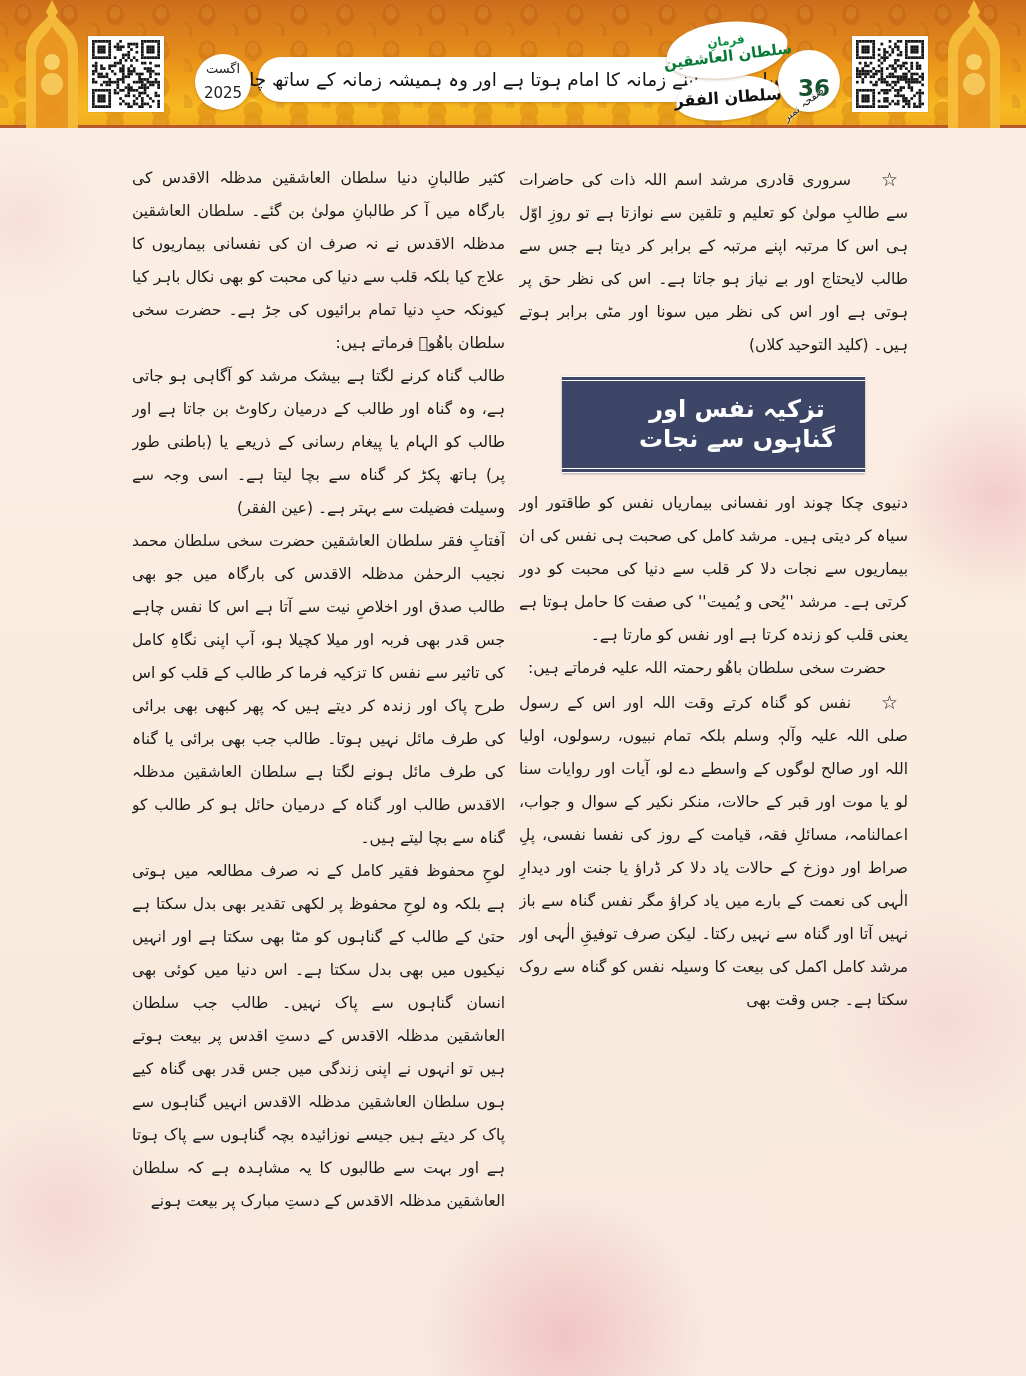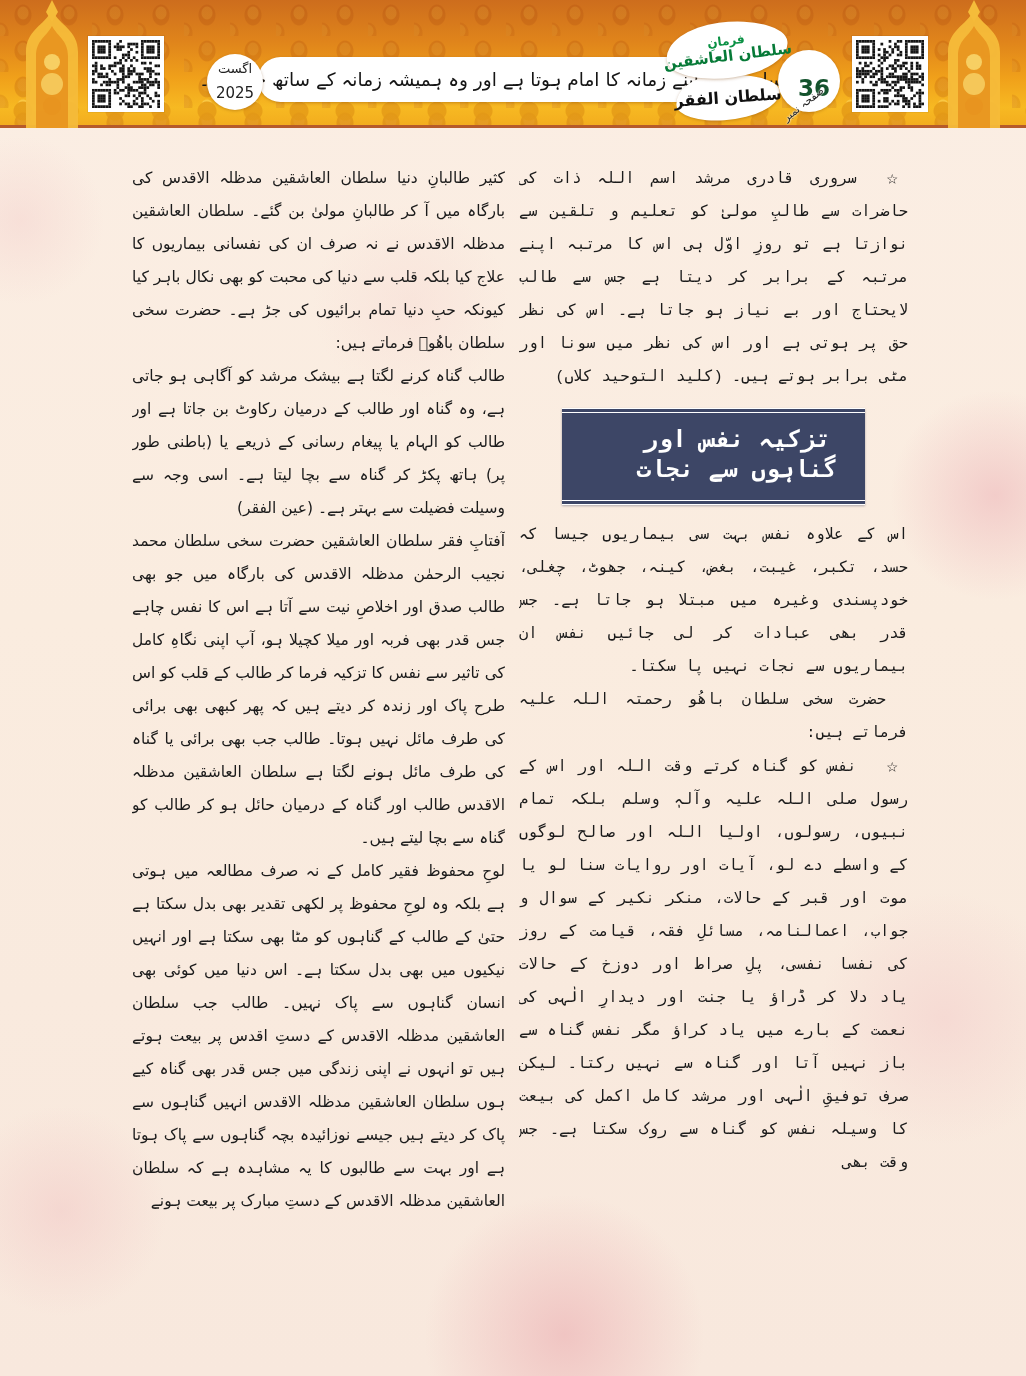--- a/index.html
+++ b/index.html
@@ -40,21 +40,21 @@
   }
   .arch{position:absolute;top:0;height:128px;z-index:1;}
   .arch-left{left:4px;}
   .arch-right{right:4px;transform:scaleX(-1);}
   .qr{position:absolute;top:36px;width:76px;height:76px;background:#fff;padding:4px;z-index:2;
       box-shadow:0 0 0 1px rgba(0,0,0,.05);}
   .qr svg{display:block;width:68px;height:68px;}
   .qr-left{left:88px;}
   .qr-right{right:98px;}
   .bubble{position:absolute;background:#fff;box-shadow:0 1px 3px rgba(120,60,0,.35);}
-  .date-bubble{left:207px;top:54px;width:56px;height:56px;border-radius:50%;z-index:3;
+  .date-bubble{left:195px;top:54px;width:56px;height:56px;border-radius:50%;z-index:3;
     display:flex;flex-direction:column;align-items:center;justify-content:center;line-height:1.05;gap:10px;}
   .date-bubble::after{content:"";position:absolute;left:-1px;top:20px;border:8px solid transparent;
     border-right:12px solid #fff;transform:translateX(-14px) rotate(8deg);display:none;}
   .date-month{font-size:13px;color:#222;}
   .date-year{font-size:15px;font-weight:normal;color:#222;}
   .slogan-pill{left:258px;top:57px;width:478px;height:45px;border-radius:23px;z-index:1;
     display:flex;align-items:center;justify-content:center;}
   .slogan-pill::before{content:"";position:absolute;right:-8px;top:10px;border:10px solid transparent;
     border-left:14px solid #fff;transform:rotate(-18deg);}
   .slogan-text{font-size:18.5px;color:#151515;white-space:nowrap;}
@@ -69,21 +69,21 @@
   .pagenum{position:absolute;right:10px;top:8px;font-size:23px;font-weight:bold;color:#14532d;font-family:"DejaVu Sans",sans-serif;margin-top:17px;}
   .pagenum-label{position:absolute;right:22px;top:34px;font-size:10.5px;color:#222;transform:rotate(-38deg);
     transform-origin:right top;white-space:nowrap;text-shadow:0 0 2px #fff,0 0 2px #fff;}
   
   .content{
     position:absolute;top:146px;right:0;left:0;bottom:0;
     padding:16px 118px 20px 132px;
     display:flex;gap:14px;
   }
   .col{width:50%;overflow:hidden;}
-  .col-first{width:389px;flex:none;font-family:Liberation Mono, monospace;}
+  .col-first{width:389px;flex:none;}
   .col-second{flex:1;}
   .para{
     margin:0;font-size:15.5px;line-height:33px;color:#1b1b1b;
     text-align:justify;
   }
   .para.indent{text-indent:22px;}
   .star{
     display:inline-block;font-size:19px;color:#111;margin-left:30px;margin-right:10px;
     transform:translateY(1px);
   }
@@ -741,21 +741,21 @@
       <p class="para starred"><span class="star">☆</span><span>سروری قادری مرشد اسم اللہ ذات کی حاضرات سے طالبِ مولیٰ کو تعلیم و تلقین سے نوازتا ہے تو روزِ اوّل ہی اس کا مرتبہ اپنے مرتبہ کے برابر کر دیتا ہے جس سے طالب لایحتاج اور بے نیاز ہو جاتا ہے۔ اس کی نظر حق پر ہوتی ہے اور اس کی نظر میں سونا اور مٹی برابر ہوتے ہیں۔ (کلید التوحید کلاں)</span></p>
 
       <div class="hbox">
         <div class="hbox-mid">
           <div class="hbox-in">
             <span class="hbox-title">تزکیہ نفس اور گناہوں سے نجات</span>
           </div>
         </div>
       </div>
 
-      <p class="para">اس کے علاوہ نفس بہت سی بیماریوں جیسا کہ حسد، تکبر، غیبت، بغض، کینہ، جھوٹ، چغلی، خودپسندی وغیرہ میں مبتلا ہو جاتا ہے۔ جس قدر بھی عبادات کر لی جائیں نفس ان بیماریوں سے نجات نہیں پا سکتا۔</p>
+      <p class="para">دنیوی چکا چوند اور نفسانی بیماریاں نفس کو طاقتور اور سیاہ کر دیتی ہیں۔ مرشد کامل کی صحبت ہی نفس کی ان بیماریوں سے نجات دلا کر قلب سے دنیا کی محبت کو دور کرتی ہے۔ مرشد ''یُحی و یُمیت'' کی صفت کا حامل ہوتا ہے یعنی قلب کو زندہ کرتا ہے اور نفس کو مارتا ہے۔</p>
       <p class="para indent">حضرت سخی سلطان باھُو رحمتہ اللہ علیہ فرماتے ہیں:</p>
       <p class="para starred"><span class="star">☆</span><span>نفس کو گناہ کرتے وقت اللہ اور اس کے رسول صلی اللہ علیہ وآلہٖ وسلم بلکہ تمام نبیوں، رسولوں، اولیا اللہ اور صالح لوگوں کے واسطے دے لو، آیات اور روایات سنا لو یا موت اور قبر کے حالات، منکر نکیر کے سوال و جواب، اعمالنامہ، مسائلِ فقہ، قیامت کے روز کی نفسا نفسی، پلِ صراط اور دوزخ کے حالات یاد دلا کر ڈراؤ یا جنت اور دیدارِ الٰہی کی نعمت کے بارے میں یاد کراؤ مگر نفس گناہ سے باز نہیں آتا اور گناہ سے نہیں رکتا۔ لیکن صرف توفیقِ الٰہی اور مرشد کامل اکمل کی بیعت کا وسیلہ نفس کو گناہ سے روک سکتا ہے۔ جس وقت بھی</span></p>
     </section>
 
     <section class="col col-second">
       <p class="para">کثیر طالبانِ دنیا سلطان العاشقین مدظلہ الاقدس کی بارگاہ میں آ کر طالبانِ مولیٰ بن گئے۔ سلطان العاشقین مدظلہ الاقدس نے نہ صرف ان کی نفسانی بیماریوں کا علاج کیا بلکہ قلب سے دنیا کی محبت کو بھی نکال باہر کیا کیونکہ حبِ دنیا تمام برائیوں کی جڑ ہے۔ حضرت سخی سلطان باھُوؒ فرماتے ہیں:</p>
       <p class="para">طالب گناہ کرنے لگتا ہے بیشک مرشد کو آگاہی ہو جاتی ہے، وہ گناہ اور طالب کے درمیان رکاوٹ بن جاتا ہے اور طالب کو الہام یا پیغام رسانی کے ذریعے یا (باطنی طور پر) ہاتھ پکڑ کر گناہ سے بچا لیتا ہے۔ اسی وجہ سے وسیلت فضیلت سے بہتر ہے۔ (عین الفقر)</p>
       <p class="para">آفتابِ فقر سلطان العاشقین حضرت سخی سلطان محمد نجیب الرحمٰن مدظلہ الاقدس کی بارگاہ میں جو بھی طالب صدق اور اخلاصِ نیت سے آتا ہے اس کا نفس چاہے جس قدر بھی فربہ اور میلا کچیلا ہو، آپ اپنی نگاہِ کامل کی تاثیر سے نفس کا تزکیہ فرما کر طالب کے قلب کو اس طرح پاک اور زندہ کر دیتے ہیں کہ پھر کبھی بھی برائی کی طرف مائل نہیں ہوتا۔ طالب جب بھی برائی یا گناہ کی طرف مائل ہونے لگتا ہے سلطان العاشقین مدظلہ الاقدس طالب اور گناہ کے درمیان حائل ہو کر طالب کو گناہ سے بچا لیتے ہیں۔</p>
       <p class="para">لوحِ محفوظ فقیر کامل کے نہ صرف مطالعہ میں ہوتی ہے بلکہ وہ لوحِ محفوظ پر لکھی تقدیر بھی بدل سکتا ہے حتیٰ کے طالب کے گناہوں کو مٹا بھی سکتا ہے اور انہیں نیکیوں میں بھی بدل سکتا ہے۔ اس دنیا میں کوئی بھی انسان گناہوں سے پاک نہیں۔ طالب جب سلطان العاشقین مدظلہ الاقدس کے دستِ اقدس پر بیعت ہوتے ہیں تو انہوں نے اپنی زندگی میں جس قدر بھی گناہ کیے ہوں سلطان العاشقین مدظلہ الاقدس انہیں گناہوں سے پاک کر دیتے ہیں جیسے نوزائیدہ بچہ گناہوں سے پاک ہوتا ہے اور بہت سے طالبوں کا یہ مشاہدہ ہے کہ سلطان العاشقین مدظلہ الاقدس کے دستِ مبارک پر بیعت ہونے</p>
     </section>

